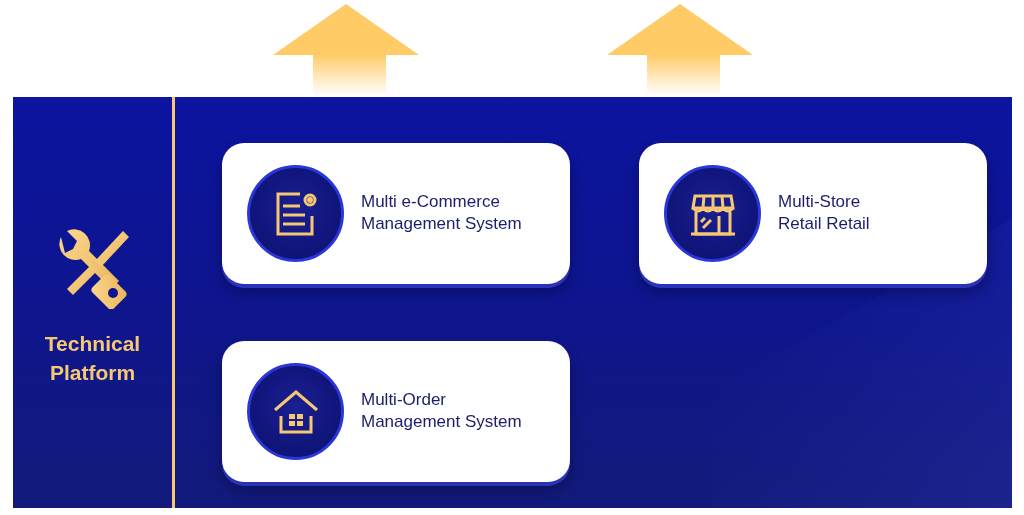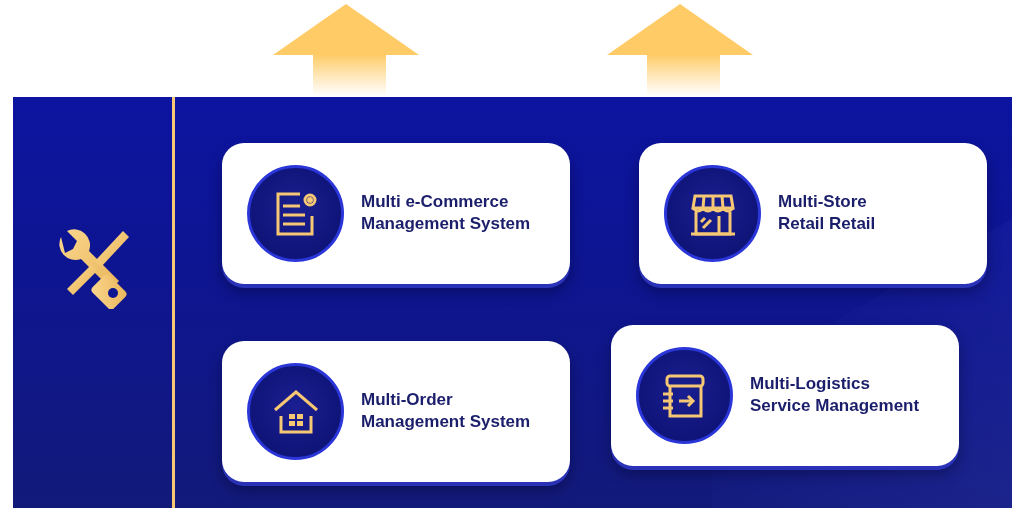--- a/index.html
+++ b/index.html
@@ -12,21 +12,21 @@
   .divider{position:absolute;left:159px;top:0;width:3px;height:411px;background:#f7c873;}
   .side{position:absolute;left:0;top:0;width:159px;height:411px;}
   .side .tool{position:absolute;left:40px;top:130px;width:82px;height:82px;}
   .side .label{position:absolute;left:0;width:159px;top:232px;text-align:center;
     color:#f7c873;font-weight:bold;font-size:21px;line-height:29px;}
   .card{position:absolute;width:348px;height:141px;background:#fff;border-radius:22px;
     box-shadow:0 4px 0 #2a33b8, 0 8px 14px rgba(0,0,20,0.35);}
   .card .circ{position:absolute;left:25px;top:22px;width:97px;height:97px;border-radius:50%;
     background:radial-gradient(circle at 50% 45%,#1a1f92 0%,#0f1478 70%);border:3px solid #2b36d8;box-sizing:border-box;}
   .card .circ svg{position:absolute;left:22px;top:22px;width:48px;height:48px;}
-  .card .title{position:absolute;left:139px;top:48px;color:#1b1e6b;font-size:17px;line-height:22px;font-weight:bold;}
+  .card .title{position:absolute;left:139px;top:48px;color:#1b1e6b;font-size:17px;line-height:22px;font-weight:normal;}
 </style>
 </head>
 <body>
 
 <svg class="arrow" style="left:273px" viewBox="0 0 146 92">
   <defs>
       <linearGradient id="ag1" x1="0" y1="0" x2="0" y2="1">
     <stop offset="0" stop-color="#fecb66"></stop>
         <stop offset="0.55" stop-color="#fecb66"></stop>
         <stop offset="1" stop-color="#fff" stop-opacity="0.9"></stop>
@@ -54,20 +54,24 @@
             <stop offset="0" stop-color="#fbd78e"></stop>
             <stop offset="1" stop-color="#e9b55a"></stop>
           </linearGradient>
         </defs>
       <path d="M8 10 a16 16 0 0 0 20 22 L58 62 l8 -8 L36 24 a16 16 0 0 0 -22 -20 l10 10 -4 8 -8 4z" fill="url(#tg)"></path>
       <path d="M70 4 l6 6 -28 30 -6 -6z" fill="url(#tg)"></path>
       <path d="M38 38 l6 6 -24 24 -6 -6z" fill="url(#tg)"></path>
       <rect x="44" y="50" width="24" height="30" rx="4" transform="rotate(-45 56 65)" fill="url(#tg)"></rect>
       <circle cx="60" cy="66" r="5" fill="#0e1590"></circle>
     </svg>
+    <div class="label">
+      <div>Technical</div>
+      <div>Platform</div>
+    </div>
   </div>
   <div class="divider"></div>
 
   <div class="card" style="left:209px;top:46px">
     <div class="circ">
       <svg viewBox="0 0 48 48" fill="none" stroke="#f7c873" stroke-width="3">
         <path d="M28 4 H6 V44 H40 V26"></path>
           <line x1="11" y1="16" x2="28" y2="16"></line>
           <line x1="11" y1="25" x2="33" y2="25"></line>
           <line x1="11" y1="34" x2="33" y2="34"></line>
@@ -112,30 +116,13 @@
         <rect x="17" y="33" width="6" height="5" fill="#f7c873" stroke="none"></rect>
           <rect x="25" y="33" width="6" height="5" fill="#f7c873" stroke="none"></rect>
       </svg>
     </div>
     <div class="title">
       <div>Multi-Order</div>
       <div>Management System</div>
     </div>
   </div>
 
-  <div class="card" style="left:598px;top:228px">
-    <div class="circ">
-      <svg viewBox="0 0 48 48" fill="none" stroke="#f7c873" stroke-width="3">
-        <rect x="6" y="4" width="36" height="10" rx="3"></rect>
-          <path d="M9 14 V44 H40 V14"></path>
-        <line x1="2" y1="22" x2="12" y2="22"></line>
-          <line x1="2" y1="29" x2="12" y2="29"></line>
-          <line x1="2" y1="36" x2="12" y2="36"></line>
-        <line x1="18" y1="29" x2="32" y2="29"></line>
-          <polyline points="27,24 32,29 27,34"></polyline>
-      </svg>
-    </div>
-    <div class="title">
-      <div>Multi-Logistics</div>
-      <div>Service Management</div>
-    </div>
-  </div>
 </div>
 
 </body></html>

